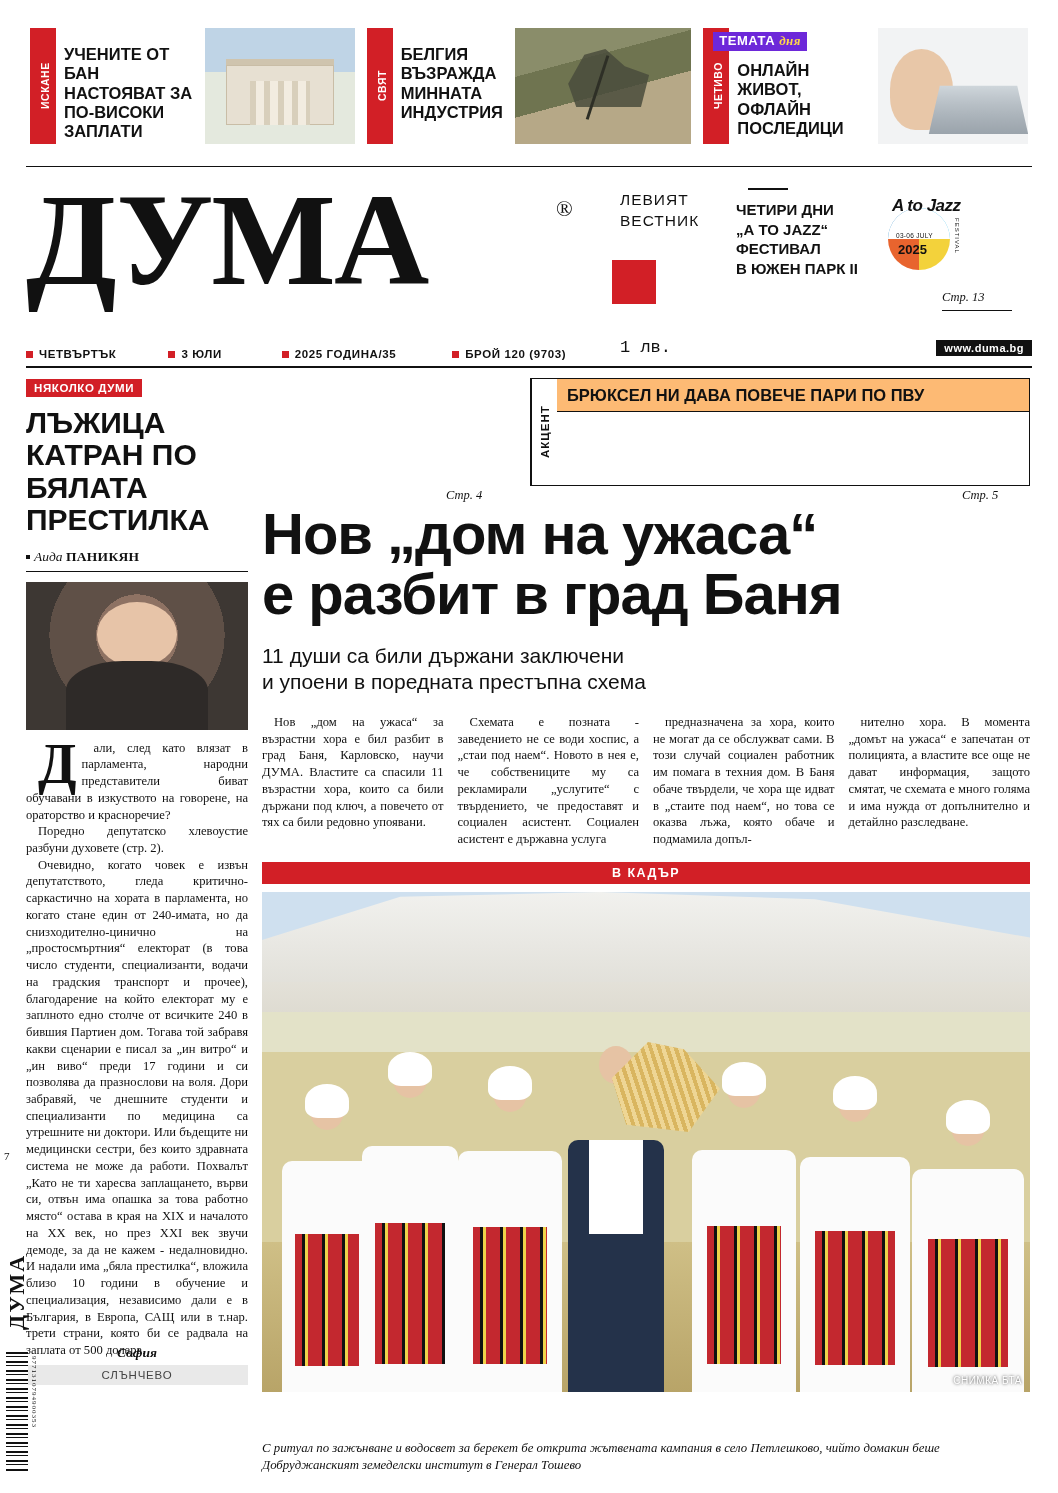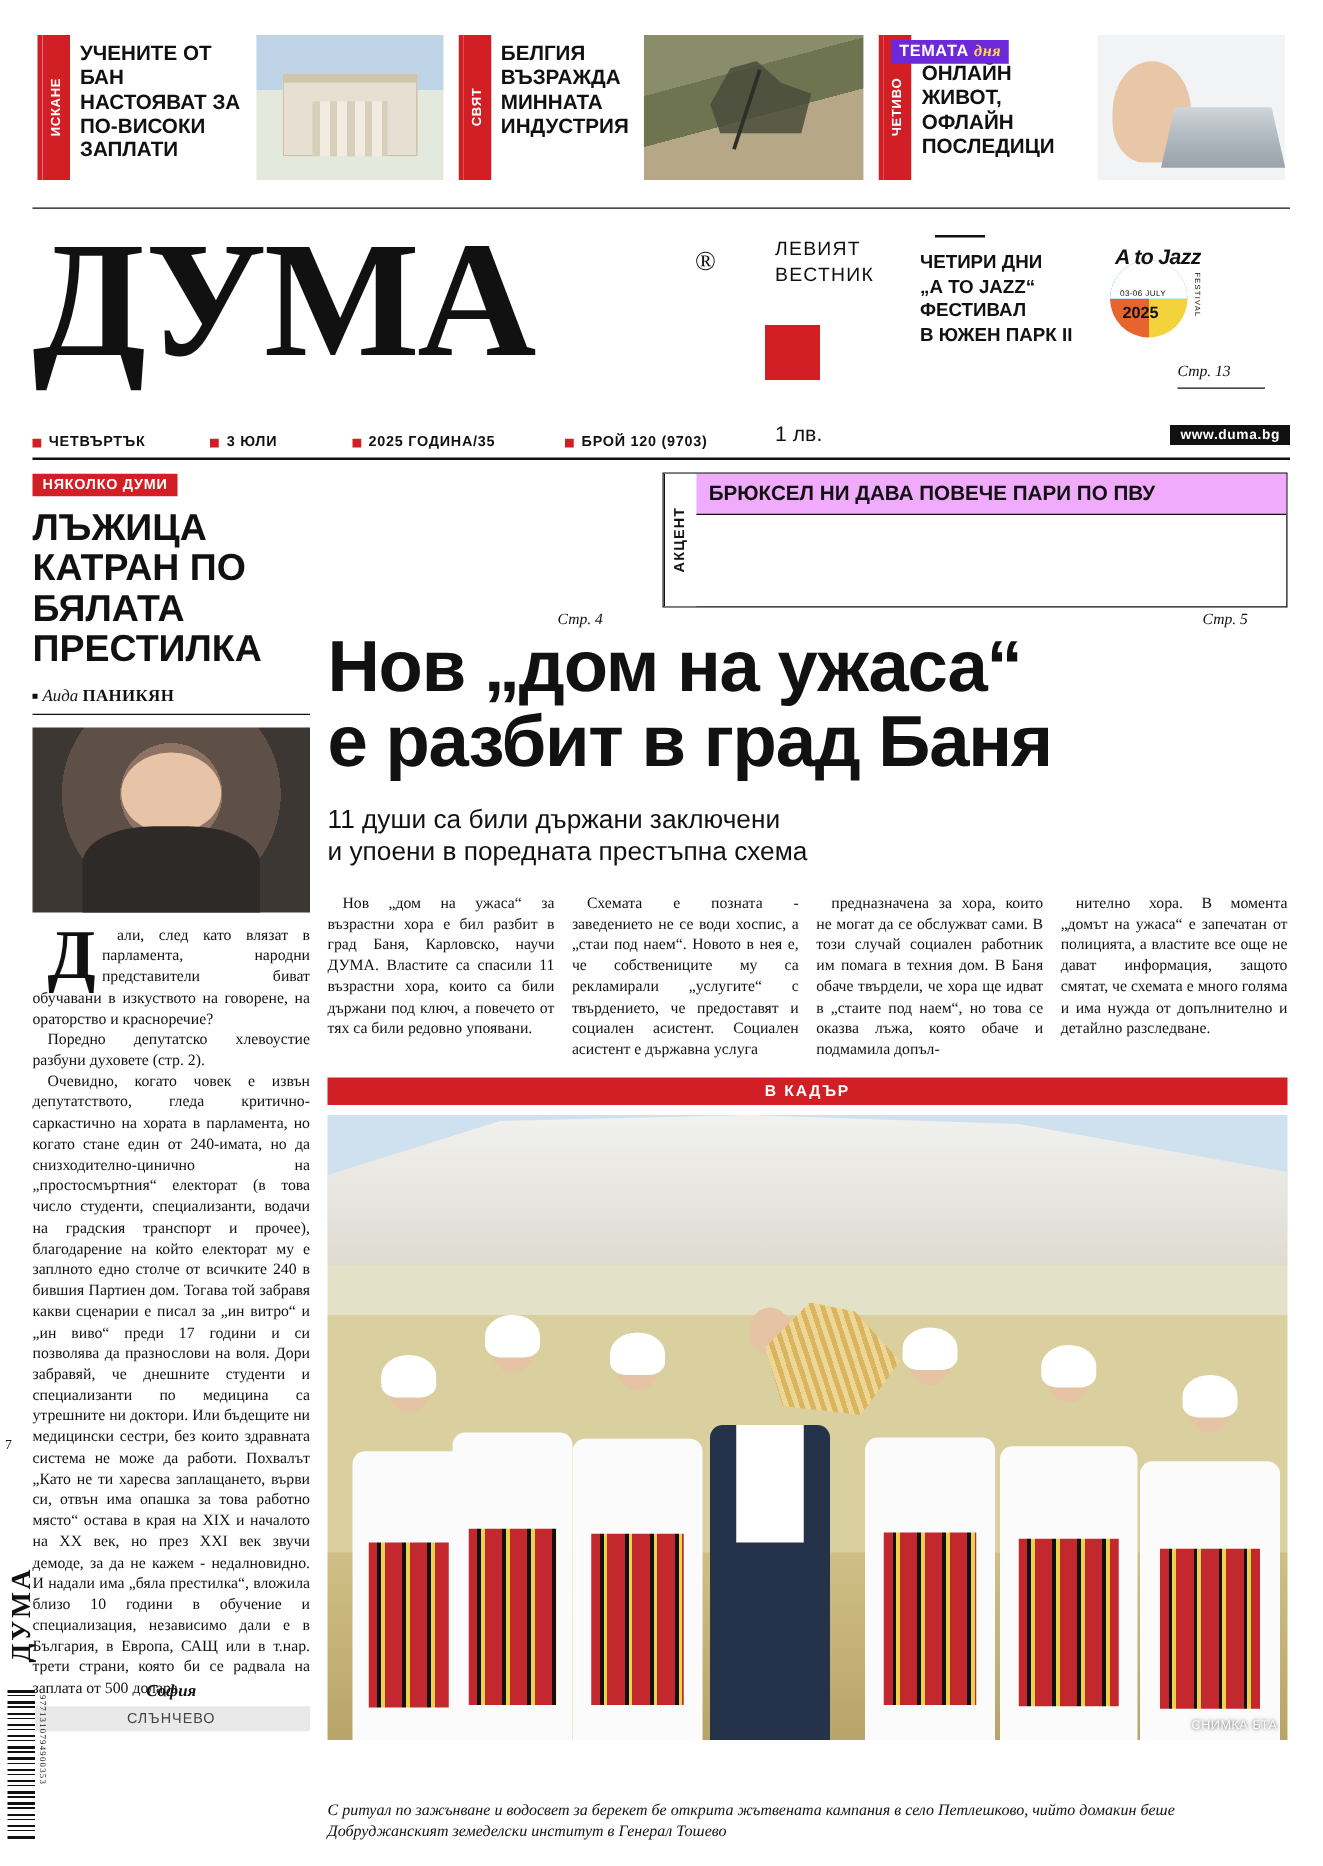--- a/index.html
+++ b/index.html
@@ -28,21 +28,21 @@
     font-family: "Liberation Sans", sans-serif;
     font-weight: bold; font-size: 10.5px; letter-spacing: .5px;
     writing-mode: vertical-rl; transform: rotate(180deg);
     display: flex; align-items: center; justify-content: center;
     text-align: center;
   }
   .teaser-head {
     flex: 1 1 auto; padding: 6px 6px 2px 8px;
     font-family: "Liberation Sans", sans-serif;
     font-weight: bold; font-size: 16.5px; line-height: 1.17;
-    text-transform: uppercase; color: #111;
+    text-transform: uppercase; color: #111; margin-top: 11px;
   }
   .teaser-img { width: 150px; height: 116px; flex: 0 0 150px; position: relative; overflow: hidden; }
   .teaser:nth-child(2) .teaser-img { width: 176px; flex: 0 0 176px; }
   
   .img-building {
     width: 100%; height: 100%;
     background:
       linear-gradient(#bfd4e6 0 38%, #e4e9de 38% 100%);
     position: relative;
   }
@@ -145,21 +145,21 @@
 
   
   .dateline {
     position:absolute; left:26px; top:342px; width:1006px; height:24px;
     font-family:"Liberation Sans", sans-serif; font-size:11.5px; font-weight:bold;
     letter-spacing:.6px; color:#111; display:flex; align-items:center;
   }
   .dl-item { display:flex; align-items:center; }
   .dl-sq { width:7px; height:7px; background:#d21f26; margin-right:6px; }
   .dl-gap1 { width:52px; } .dl-gap2 { width:60px; } .dl-gap3 { width:56px; }
-  .price { position:absolute; left:620px; top:338px; font-family:Liberation Sans, sans-serif; font-size:17px; }
+  .price { position:absolute; left:620px; top:338px; font-family:Liberation Mono, monospace; font-size:17px; }
   .site-badge {
     position:absolute; right:26px; top:340px;
     background:#111; color:#fff; font-family:"Liberation Sans",sans-serif;
     font-size:11px; font-weight:bold; padding:2px 8px; letter-spacing:.5px;
   }
 
   
   .opinion { position:absolute; left:26px; top:378px; width:222px; }
   .op-label {
     display:inline-block; background:#d21f26; color:#fff;
@@ -264,21 +264,21 @@
     border:1px solid #111; display:flex; background:#fff;
   }
   .accent-kicker {
     width:26px; border-right:1px solid #111; background:#fff;
     font-family:"Liberation Sans",sans-serif; font-weight:bold; font-size:11.5px;
     letter-spacing:1px; writing-mode: vertical-rl; transform: rotate(180deg);
     display:flex; align-items:center; justify-content:center; color:#111;
   }
   .accent-main { flex:1 1 auto; padding:0; }
   .accent-head {
-    background:#f0abfc; padding:7px 10px 6px;
+    background:#fdba74; padding:7px 10px 6px;
     font-family:"Liberation Sans",sans-serif; font-weight:bold; font-size:16.5px;
     text-transform:uppercase; border-bottom:1px solid #111;
   }
   .accent-body {
     padding:8px 12px; font-size:12.6px; line-height:1.34; font-style:italic;
     text-align:justify;
   }
   .accent-page { position:absolute; left:962px; top:488px; font-size:12.5px; font-style:italic; }
 
   

